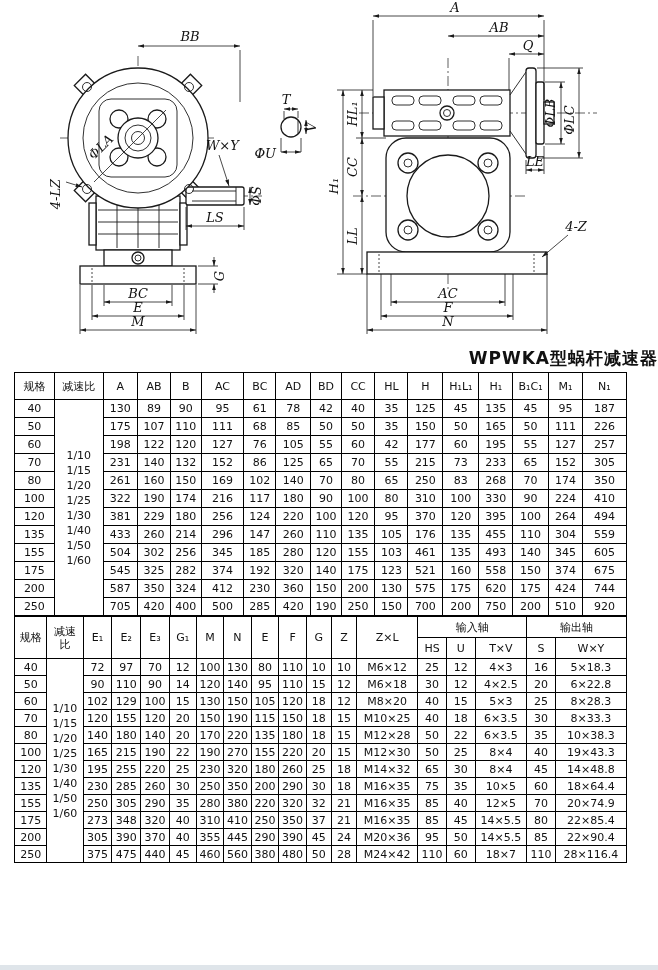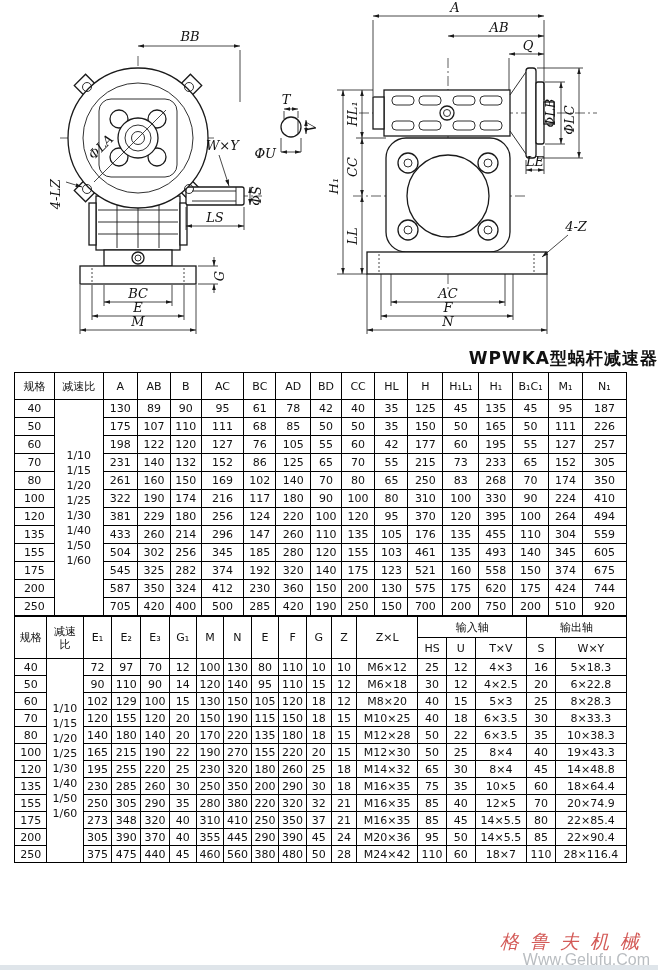--- a/index.html
+++ b/index.html
@@ -827,19 +827,15 @@
           <td>M24×42</td>
           <td>110</td>
           <td>60</td>
           <td>18×7</td>
           <td>110</td>
           <td>28×116.4</td>
         </tr>
       </tbody>
   </table>
 
-  <div class="wm">
-    <div class="wm-red">格鲁夫机械</div>
-    <div class="wm-gray">Www.Gelufu.Com</div>
-  </div>
 
   <div class="bottom-strip"></div>
 </div>
 
 </body></html>

